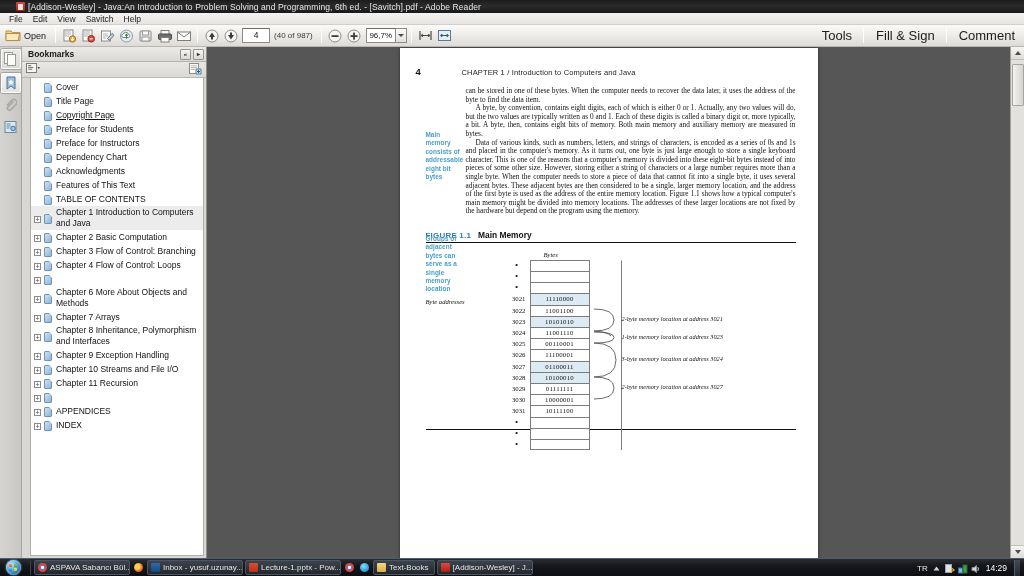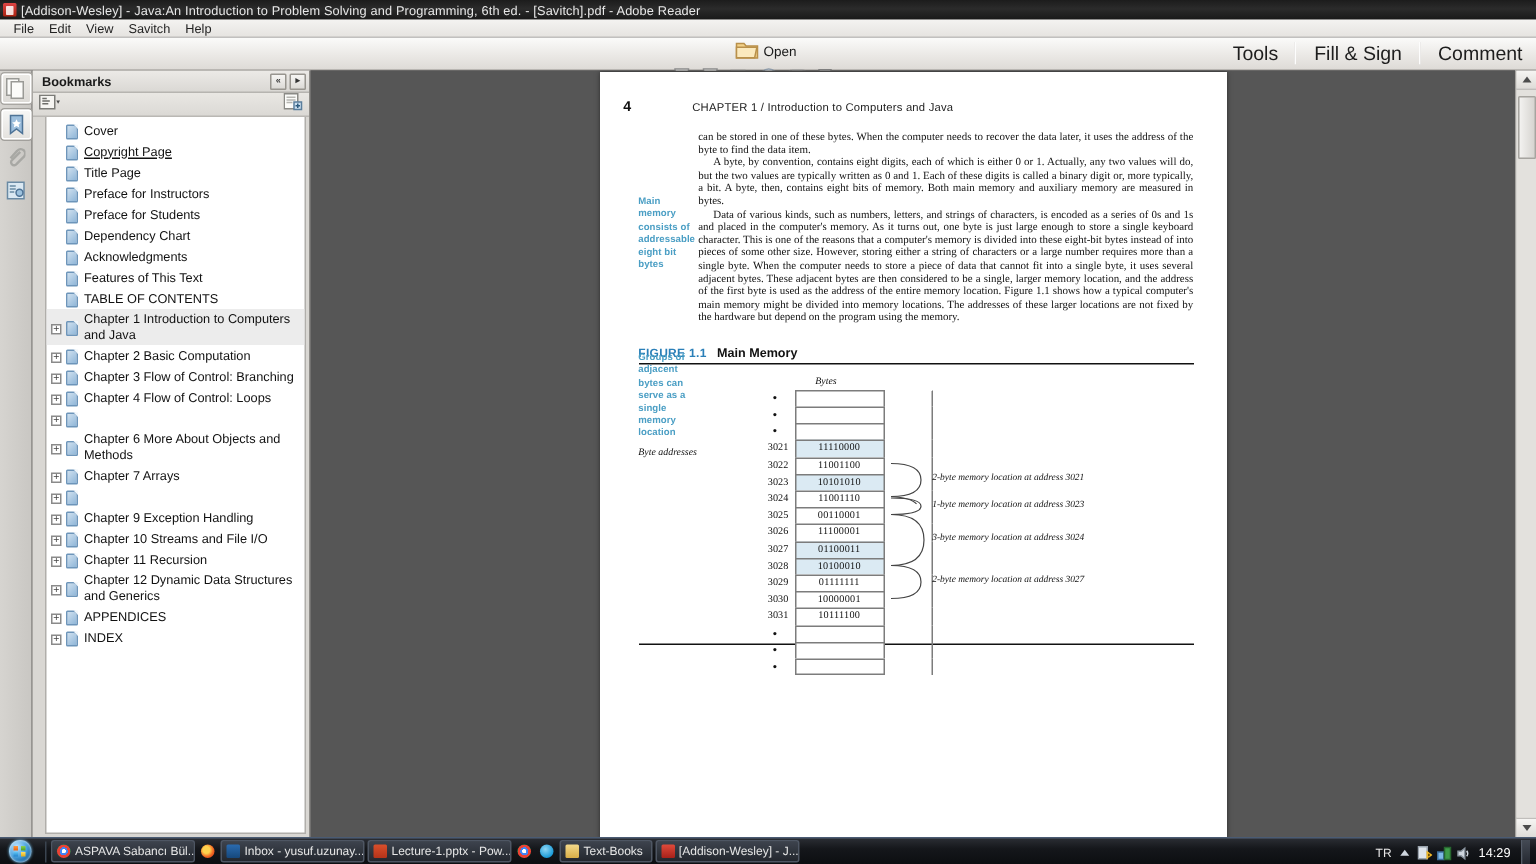--- a/index.html
+++ b/index.html
@@ -10,21 +10,21 @@
     background: #3a3a3a;
     -webkit-font-smoothing: antialiased;
   }
   .app { position: relative; width: 1024px; height: 576px; }
 
   
   .titlebar {
     height: 13px;
     background: linear-gradient(#1c1c1c, #2b2b2b 45%, #191919);
     display: flex; align-items: center;
-    padding-left: 2px;
+    padding-left: 16px;
     color: #e8e8e8;
     font-size: 8.5px;
     white-space: nowrap;
     overflow: hidden;
   }
   .titlebar .app-icon {
     width: 9px; height: 9px; margin-right: 3px;
     background: linear-gradient(#d44, #a21);
     border-radius: 1px;
     position: relative; flex: 0 0 auto;
@@ -49,21 +49,20 @@
   .menubar .mi { padding: 0 5px; line-height: 12px; cursor: default; }
 
   
   .toolbar {
     height: 22px;
     background: linear-gradient(#fbfbfa, #ebe9e6 55%, #dedbd7);
     border-bottom: 1px solid #b9b6b2;
     display: flex; align-items: center;
     padding: 0 3px;
     position: relative;
-    flex-direction: column;
   }
   .tb-group { display: flex; align-items: center; height: 100%; }
   .sep { width: 1px; height: 15px; background: #c3c0bc; margin: 0 4px;
          border-right: 1px solid #fdfdfd; }
   .tbtn {
     width: 17px; height: 17px; margin: 0 1px;
     display: flex; align-items: center; justify-content: center;
     border-radius: 2px; cursor: default; position: relative;
   }
   .tbtn svg { display: block; }
@@ -540,58 +539,58 @@
             <path d="M9.5 7v3M8 8.5h3" stroke="#2e5c80"></path>
           </svg>
         </span>
       </div>
       <div class="bmlist" id="bm-list">
           <div class="bmrow">
             <div class="nopad"></div>
             <div class="bmicon"></div>
             <div class="bmtext">Cover</div>
           </div>
+          <div class="bmrow">
+            <div class="nopad"></div>
+            <div class="bmicon"></div>
+            <div class="bmtext">Title Page</div>
+          </div>
           <div class="bmrow link">
             <div class="nopad"></div>
             <div class="bmicon"></div>
             <div class="bmtext">Copyright Page</div>
           </div>
           <div class="bmrow">
             <div class="nopad"></div>
             <div class="bmicon"></div>
-            <div class="bmtext">Title Page</div>
+            <div class="bmtext">Preface for Students</div>
           </div>
           <div class="bmrow">
             <div class="nopad"></div>
             <div class="bmicon"></div>
             <div class="bmtext">Preface for Instructors</div>
           </div>
           <div class="bmrow">
             <div class="nopad"></div>
             <div class="bmicon"></div>
-            <div class="bmtext">Preface for Students</div>
+            <div class="bmtext">Dependency Chart</div>
           </div>
           <div class="bmrow">
             <div class="nopad"></div>
             <div class="bmicon"></div>
-            <div class="bmtext">Dependency Chart</div>
+            <div class="bmtext">Acknowledgments</div>
           </div>
           <div class="bmrow">
             <div class="nopad"></div>
             <div class="bmicon"></div>
-            <div class="bmtext">Acknowledgments</div>
+            <div class="bmtext">Features of This Text</div>
           </div>
           <div class="bmrow">
             <div class="nopad"></div>
             <div class="bmicon"></div>
-            <div class="bmtext">Features of This Text</div>
-          </div>
-          <div class="bmrow">
-            <div class="nopad"></div>
-            <div class="bmicon"></div>
             <div class="bmtext">TABLE OF CONTENTS</div>
           </div>
           <div class="bmrow sel">
             <div class="exp"><span>+</span></div>
             <div class="bmicon"></div>
             <div class="bmtext">Chapter 1 Introduction to Computers and Java</div>
           </div>
           <div class="bmrow">
             <div class="exp"><span>+</span></div>
             <div class="bmicon"></div>
@@ -617,40 +616,40 @@
             <div class="bmtext">Chapter 6 More About Objects and Methods</div>
           </div>
           <div class="bmrow">
             <div class="exp"><span>+</span></div>
             <div class="bmicon"></div>
             <div class="bmtext">Chapter 7 Arrays</div>
           </div>
           <div class="bmrow">
             <div class="exp"><span>+</span></div>
             <div class="bmicon"></div>
+            <div class="bmtext">Chapter 8 Inheritance, Polymorphism and Interfaces</div>
           </div>
           <div class="bmrow">
             <div class="exp"><span>+</span></div>
             <div class="bmicon"></div>
             <div class="bmtext">Chapter 9 Exception Handling</div>
           </div>
           <div class="bmrow">
             <div class="exp"><span>+</span></div>
             <div class="bmicon"></div>
             <div class="bmtext">Chapter 10 Streams and File I/O</div>
           </div>
           <div class="bmrow">
             <div class="exp"><span>+</span></div>
             <div class="bmicon"></div>
             <div class="bmtext">Chapter 11 Recursion</div>
           </div>
           <div class="bmrow">
             <div class="exp"><span>+</span></div>
             <div class="bmicon"></div>
-            <div class="bmtext">Chapter 12 Dynamic Data Structures and Generics</div>
           </div>
           <div class="bmrow">
             <div class="exp"><span>+</span></div>
             <div class="bmicon"></div>
             <div class="bmtext">APPENDICES</div>
           </div>
           <div class="bmrow">
             <div class="exp"><span>+</span></div>
             <div class="bmicon"></div>
             <div class="bmtext">INDEX</div>

